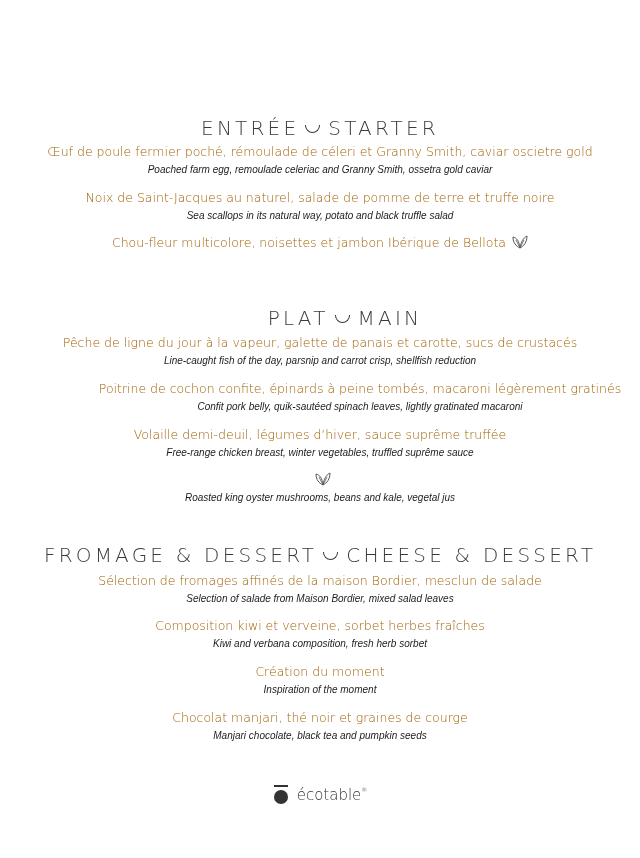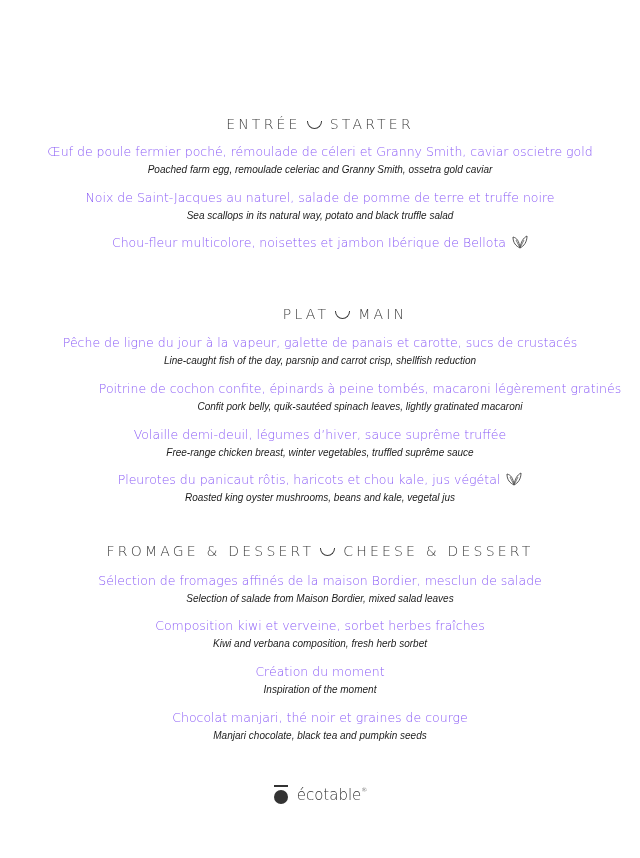--- a/index.html
+++ b/index.html
@@ -1,28 +1,28 @@
 <!DOCTYPE html>
 <html><head>
 <meta charset="utf-8">
 <style>
   html, body { margin: 0; padding: 0; background: #ffffff; }
   body { width: 640px; height: 858px; position: relative; overflow: hidden; font-family: "DejaVu Sans", sans-serif; }
   .section-title {
     position: absolute; left: 0; width: 640px; text-align: center;
-    font-family: "DejaVu Sans", sans-serif; font-weight: 300; font-size: 14px;
+    font-family: "DejaVu Sans", sans-serif; font-weight: 300; font-size: 20px;
     letter-spacing: 3.2px; color: #3a3a3a; text-transform: uppercase;
   }
   .section-title .sep {
     display: inline-block; width: 13px; height: 7px; border: 1.2px solid #3a3a3a;
     border-top: none; border-radius: 0 0 8px 8px; margin: 0 8px 1px 6px; vertical-align: middle;
   }
   .item { position: absolute; left: 0; width: 640px; text-align: center; }
   .fr {
-    font-family: "DejaVu Sans", sans-serif; font-size: 12.5px; color: #8b5cf6; line-height: 18px;
+    font-family: "DejaVu Sans", sans-serif; font-size: 12.5px; color: #a16207; line-height: 18px;
     font-weight: 300; white-space: nowrap;
   }
   .en {
     font-family: "Liberation Sans", sans-serif; font-style: italic; font-size: 10px; color: #1c1c1c;
     line-height: 17px; white-space: nowrap;
   }
   .leaf { display: inline-block; width: 16px; height: 14px; vertical-align: -2px; margin-left: 6px; }
   .logo { position: absolute; left: 0; width: 640px; top: 784px; text-align: center; }
   .logo-mark { display: inline-block; vertical-align: middle; width: 16px; height: 20px; position: relative; margin-right: 8px; }
   .logo-mark .bar { position: absolute; left: 1px; top: 0; width: 14px; height: 2px; background: #333; }
@@ -63,21 +63,21 @@
 </div>
 <div class="item" style="top:380px;padding-left:40px;">
   <div class="fr">Poitrine de cochon confite, épinards à peine tombés, macaroni légèrement gratinés</div>
   <div class="en">Confit pork belly, quik-sautéed spinach leaves, lightly gratinated macaroni</div>
 </div>
 <div class="item" style="top:426px;">
   <div class="fr">Volaille demi-deuil, légumes d’hiver, sauce suprême truffée</div>
   <div class="en">Free-range chicken breast, winter vegetables, truffled suprême sauce</div>
 </div>
 <div class="item" style="top:471px;">
-  <div class="fr"><span>Pleurotes du panicaut rôtis, haricots et chou kale, jus végétal</span><svg class="leaf" viewBox="0 0 16 14">
+  <div class="fr"><svg class="leaf" viewBox="0 0 16 14">
         <path d="M8 13 C4 11 1 8 1 2 C5 3 7 6 8 13 Z" fill="none" stroke="#555" stroke-width="1"></path>
         <path d="M8 13 C9 7 11 3 15 1 C15 7 12 11 8 13 Z" fill="none" stroke="#555" stroke-width="1"></path>
         <path d="M8 13 L4 5 M8 13 L12 5" stroke="#555" stroke-width="0.8"></path>
       </svg></div>
   <div class="en">Roasted king oyster mushrooms, beans and kale, vegetal jus</div>
 </div>
 
 <div class="section-title" style="top:543px;">
   <span>Fromage &amp; Dessert</span><span class="sep"></span><span>Cheese &amp; Dessert</span>
 </div>

